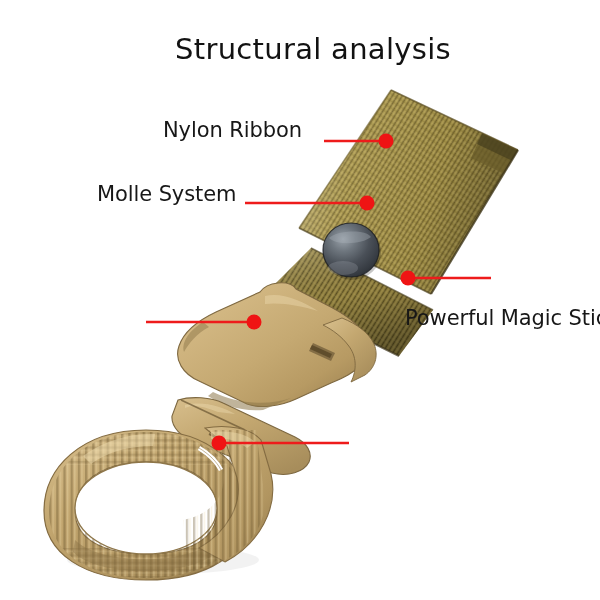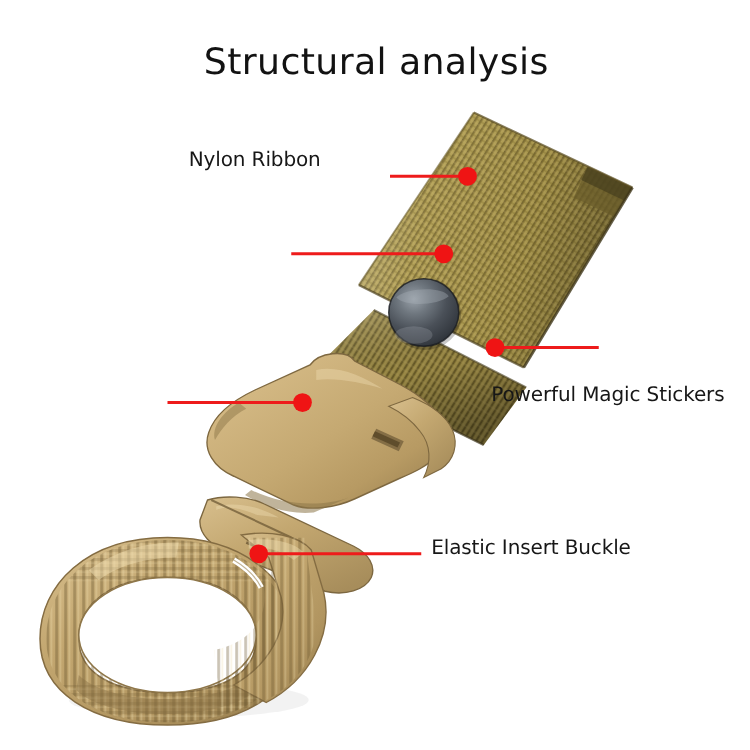--- a/index.html
+++ b/index.html
@@ -12,21 +12,21 @@
     width: 600px;
     height: 600px;
     position: relative;
     overflow: hidden;
     font-family: "DejaVu Sans", "Liberation Sans", sans-serif;
     -webkit-font-smoothing: antialiased;
   }
 
   #stage {
     position: absolute;
-    left: 1px; top: 0;
+    left: 13px; top: 0;
     width: 552px;
     height: 600px;
     background: #ffffff;
   }
 
   
   #page-title {
     position: absolute;
     left: 0;
     top: 32px;
@@ -37,21 +37,21 @@
     font-weight: 400;
     letter-spacing: 0.3px;
     color: #121212;
     white-space: nowrap;
   }
 
   
   .callout-label {
     position: absolute;
     font-family: "DejaVu Sans", "Liberation Sans", sans-serif;
-    font-size: 16px;
+    font-size: 21px;
     font-weight: 400;
     color: #171717;
     white-space: nowrap;
     letter-spacing: -0.1px;
   }
   #label-nylon-ribbon   { left: 150px; top: 118px; }
   #label-molle-system   { left:  84px; top: 182px; }
   #label-fastener       { left:  18px; top: 281px; }
   #label-magic-stickers { left: 392px; top: 306px; }
   #label-insert-buckle  { left: 344px; top: 428px; }
@@ -297,19 +297,19 @@
         <circle cx="241" cy="322" r="7.5" fill="#ef1414"></circle>
         <line x1="400" y1="278" x2="478" y2="278" stroke="#ee1b1b" stroke-width="2.4" stroke-linecap="butt"></line>
         <circle cx="395" cy="278" r="7.5" fill="#ef1414"></circle>
         <line x1="211" y1="443" x2="336" y2="443" stroke="#ee1b1b" stroke-width="2.4" stroke-linecap="butt"></line>
         <circle cx="206" cy="443" r="7.5" fill="#ef1414"></circle>
       </g>
   </svg>
 
   <div class="callout-label" id="label-nylon-ribbon" style="left: 150px; top: 118px;">Nylon Ribbon</div>
 
+  <div class="callout-label" id="label-molle-system" style="left: 84px; top: 182px;">Molle System</div>
 
 
   <div class="callout-label" id="label-magic-stickers" style="left: 392px; top: 306px;">Powerful Magic Stickers</div>
 
-  <div class="callout-label" id="label-insert-buckle" style="left: 344px; top: 428px;">Elastic Insert Buckle</div>
 
 </div>
 
 </body></html>

